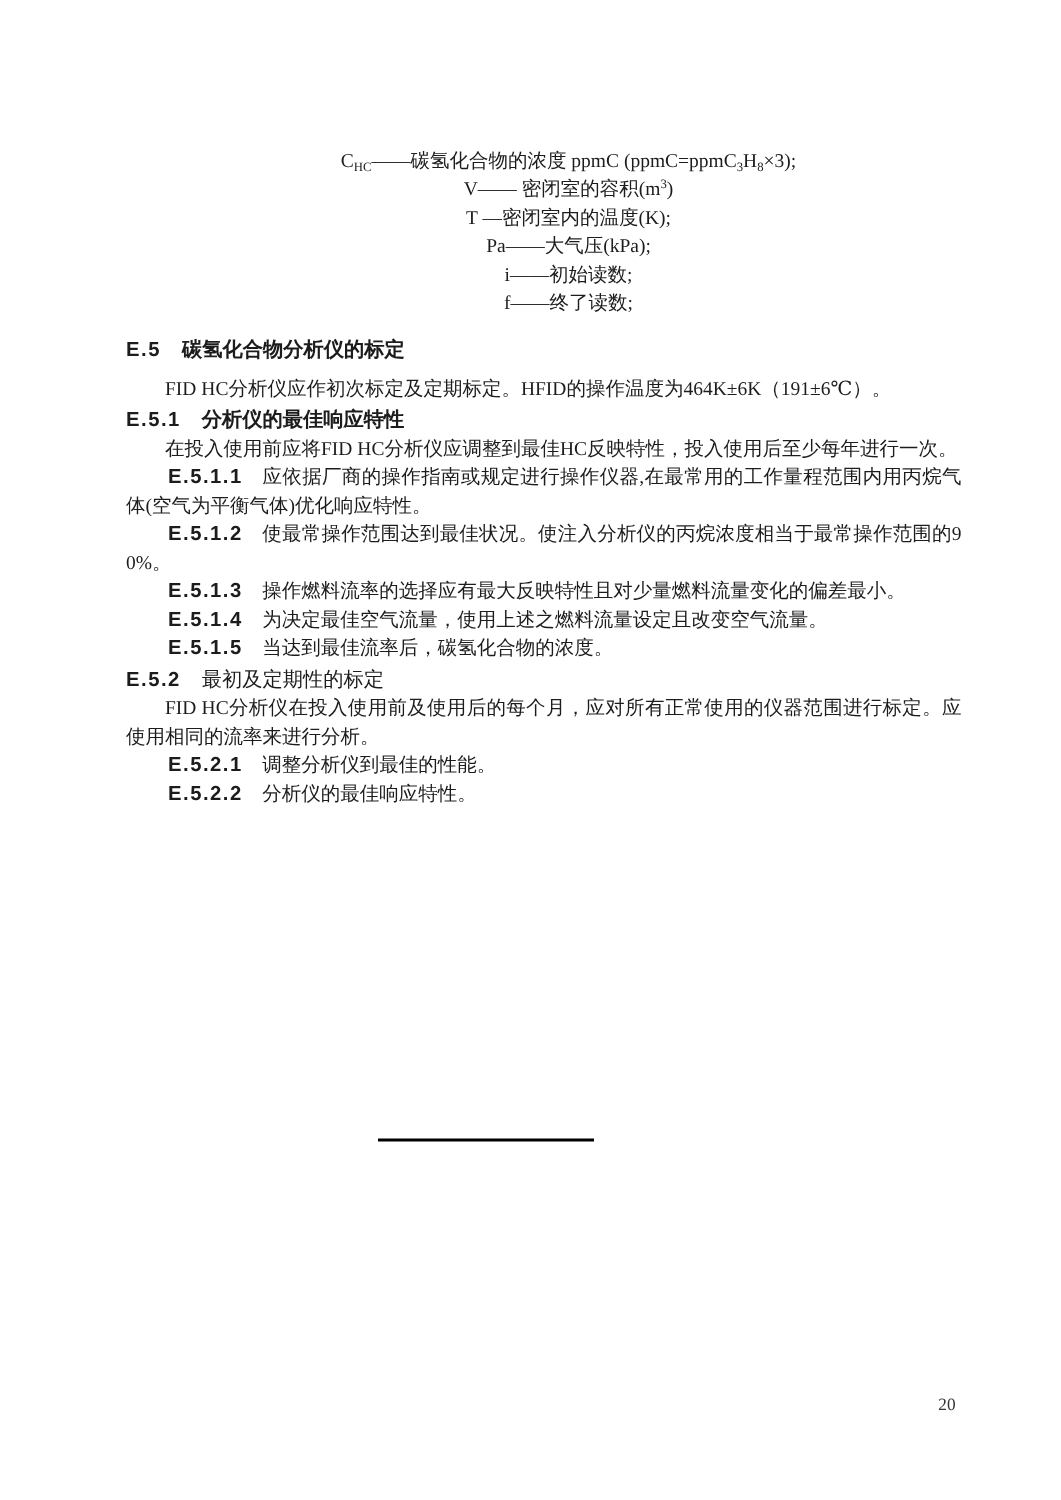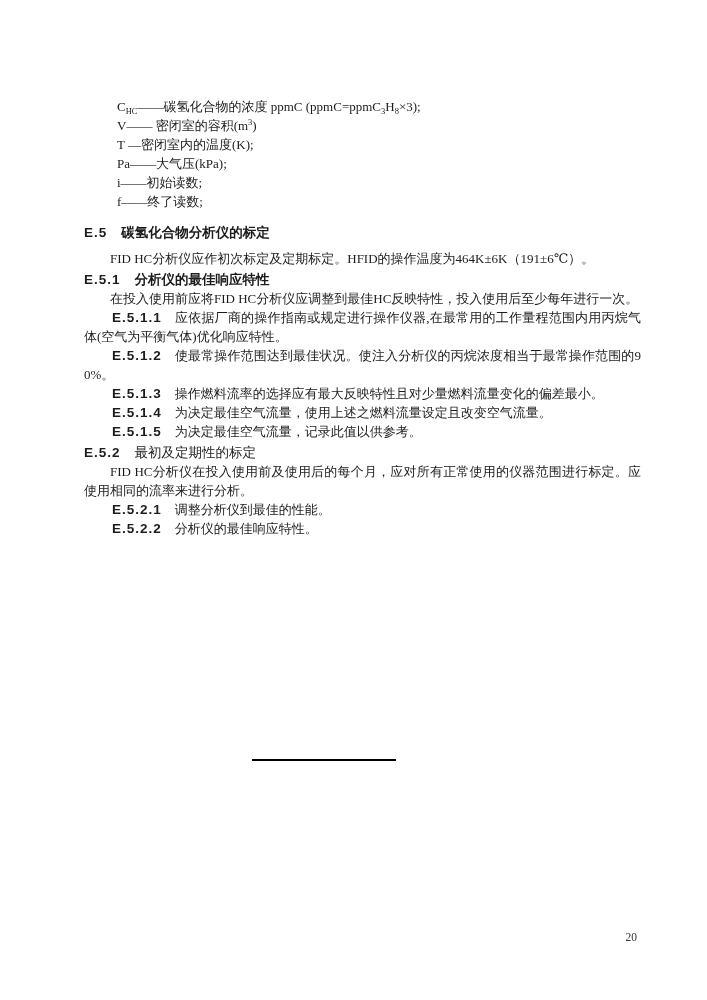--- a/index.html
+++ b/index.html
@@ -13,21 +13,21 @@
     overflow: hidden;
   }
   .content {
     position: absolute;
     left: 84px;
     top: 97px;
     width: 557px;
     font-size: 13px;
     line-height: 19px;
   }
-  .definitions { margin-left: 33px; }
+  .definitions { margin-left: 33px; text-align: center; }
   .def-line { white-space: nowrap; }
   .def-line sub { font-size: 8.5px; vertical-align: -3px; line-height: 0; }
   .def-line sup { font-size: 8.5px; vertical-align: 5px; line-height: 0; }
   .heading {
     font-family: "Liberation Sans", "DejaVu Sans", sans-serif;
     font-weight: bold;
     font-size: 13.5px;
   }
   .h-e5  { margin: 12px 0 7px 0; }
   .h-sub { margin: 2px 0 0 0; }
@@ -88,21 +88,21 @@
     <p class="para">FID HC分析仪应作初次标定及定期标定。HFID的操作温度为464K±6K（191±6℃）。</p>
 
     <div class="heading h-sub"><span class="hnum">E.5.1</span><span>分析仪的最佳响应特性</span></div>
 
     <p class="para">在投入使用前应将FID HC分析仪应调整到最佳HC反映特性，投入使用后至少每年进行一次。</p>
 
     <p class="item"><span class="num">E.5.1.1</span><span>应依据厂商的操作指南或规定进行操作仪器,在最常用的工作量程范围内用丙烷气体(空气为平衡气体)优化响应特性。</span></p>
     <p class="item"><span class="num">E.5.1.2</span><span>使最常操作范围达到最佳状况。使注入分析仪的丙烷浓度相当于最常操作范围的90%。</span></p>
     <p class="item"><span class="num">E.5.1.3</span><span>操作燃料流率的选择应有最大反映特性且对少量燃料流量变化的偏差最小。</span></p>
     <p class="item"><span class="num">E.5.1.4</span><span>为决定最佳空气流量，使用上述之燃料流量设定且改变空气流量。</span></p>
-    <p class="item"><span class="num">E.5.1.5</span><span>为决定最佳空气流量，记录此值以供参考。</span></p>
+    <p class="item"><span class="num">E.5.1.5</span><span>当达到最佳流率后，碳氢化合物的浓度。</span></p>
 
     <div class="heading h-sub"><span class="hnum">E.5.2</span><span style="font-family:'Liberation Serif','DejaVu Serif',serif;font-weight:normal;">最初及定期性的标定</span></div>
 
     <p class="para">FID HC分析仪在投入使用前及使用后的每个月，应对所有正常使用的仪器范围进行标定。应使用相同的流率来进行分析。</p>
 
     <p class="item"><span class="num">E.5.2.1</span><span>调整分析仪到最佳的性能。</span></p>
     <p class="item"><span class="num">E.5.2.2</span><span>分析仪的最佳响应特性。</span></p>
 
   </div>
 

